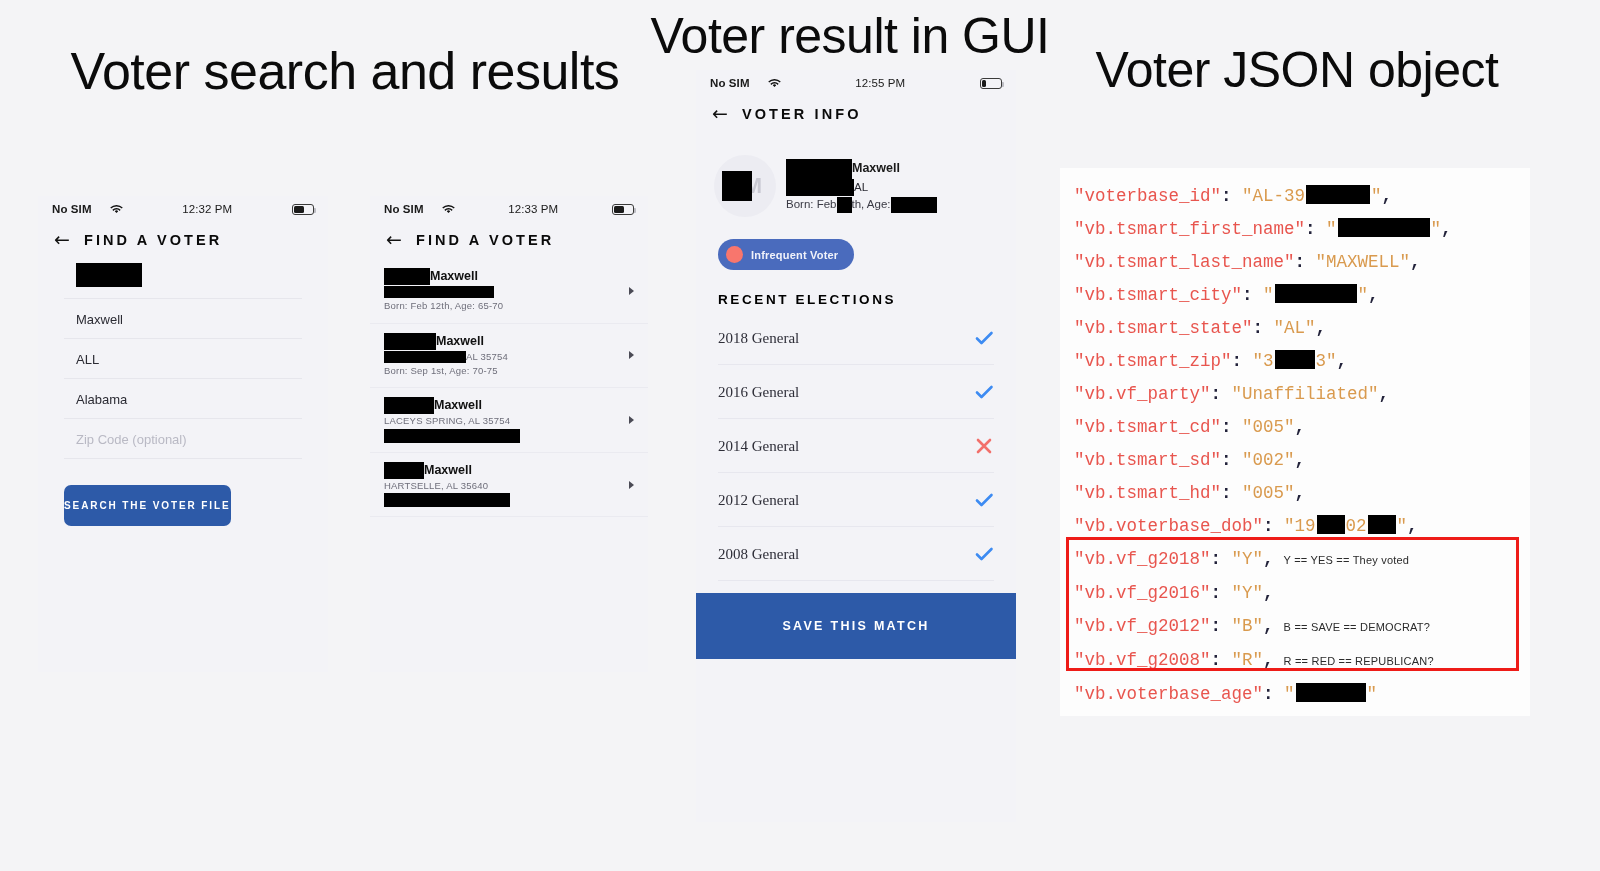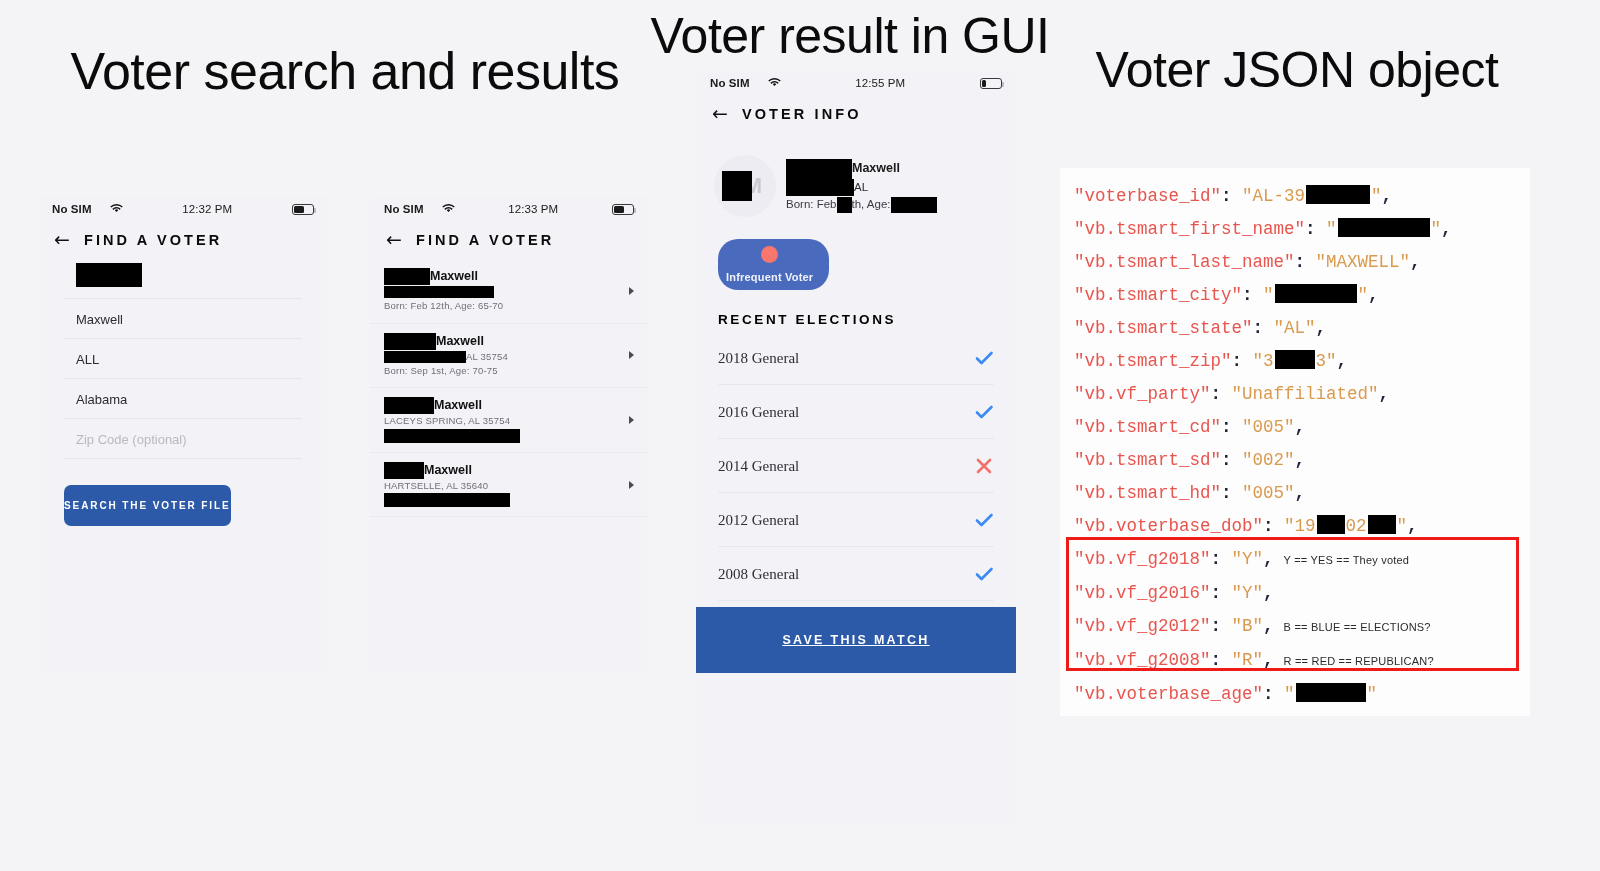--- a/index.html
+++ b/index.html
@@ -52,21 +52,21 @@
   .statusbar {
     display: flex;
     align-items: center;
     height: 26px;
     padding: 0 14px;
     font-size: 11.5px;
     font-weight: 700;
     color: #1a1a1a;
     letter-spacing: 0.1px;
   }
-  .sb-left  { display: flex; gap: 18px; flex: 0 0 auto; }
+  .sb-left  { display: flex; align-items: center; gap: 18px; flex: 0 0 auto; }
   .sb-mid   { flex: 1; text-align: center; font-weight: 400; }
   .sb-right { flex: 0 0 auto; display: flex; align-items: center; }
 
   .wifi-icon { display: inline-block; width: 13px; height: 11px; }
   .battery {
     width: 22px; height: 11px;
     border: 1.3px solid #3a3a3a;
     border-radius: 3px;
     position: relative;
     box-sizing: border-box;
@@ -200,21 +200,20 @@
     align-items: center;
     gap: 8px;
     margin: 14px 0 0 22px;
     background: #4a6bbd;
     color: #f0f2fa;
     border-radius: 20px;
     padding: 7px 16px 7px 8px;
     font-size: 11px;
     font-weight: 600;
     letter-spacing: 0.2px;
-    flex-direction: column;
   }
   .pill-dot {
     width: 17px; height: 17px;
     border-radius: 50%;
     background: #f8766d;
     flex: 0 0 auto;
   }
 
   .section-label {
     margin: 22px 0 4px 22px;
@@ -235,33 +234,32 @@
   .election-name {
     flex: 1;
     font-family: "Liberation Serif", serif;
     font-size: 15px;
     color: #2e2e38;
   }
   .mark { flex: 0 0 auto; width: 20px; height: 20px; }
 
   .btn-save {
     display: block;
-    margin: 6px 0 0 0;
+    margin: 12px 0 0 0;
     width: 100%;
     background: #2d5aa8;
     color: #ffffff;
     border: none;
     padding: 26px 0;
     font-size: 12.5px;
     font-weight: 800;
     letter-spacing: 2.3px;
     text-align: center;
     cursor: pointer;
     font-family: "Liberation Sans", sans-serif;
-    text-decoration: underline;
   }
 
   
   #json-panel {
     position: absolute;
     left: 1060px; top: 168px;
     width: 470px; height: 548px;
     background: #fdfdfd;
     box-sizing: border-box;
     padding: 12px 0 0 14px;
@@ -576,21 +574,21 @@
     <span class="jval">"Y"</span><span class="jpunc">,</span><span class="annot">Y == YES == They voted</span>
   </div>
 
   <div class="json-line">
     <span class="jkey">"vb.vf_g2016"</span><span class="jpunc">:</span>
     <span class="jval">"Y"</span><span class="jpunc">,</span>
   </div>
 
   <div class="json-line">
     <span class="jkey">"vb.vf_g2012"</span><span class="jpunc">:</span>
-    <span class="jval">"B"</span><span class="jpunc">,</span><span class="annot">B == BLUE == ELECTIONS?</span>
+    <span class="jval">"B"</span><span class="jpunc">,</span><span class="annot">B == SAVE == DEMOCRAT?</span>
   </div>
 
   <div class="json-line">
     <span class="jkey">"vb.vf_g2008"</span><span class="jpunc">:</span>
     <span class="jval">"R"</span><span class="jpunc">,</span><span class="annot">R == RED == REPUBLICAN?</span>
   </div>
 
   <div class="json-line">
     <span class="jkey">"vb.voterbase_age"</span><span class="jpunc">:</span>
     <span class="jval">"</span><span class="redact" style="width:70px;"></span><span class="jval">"</span>

